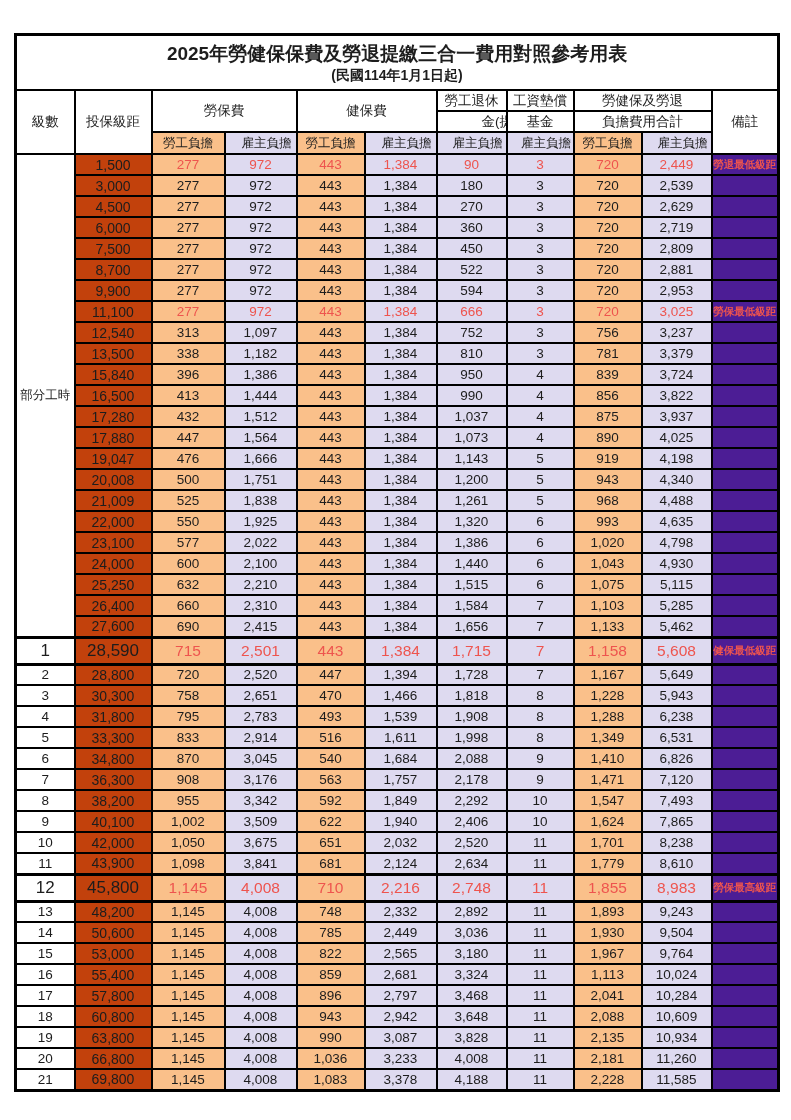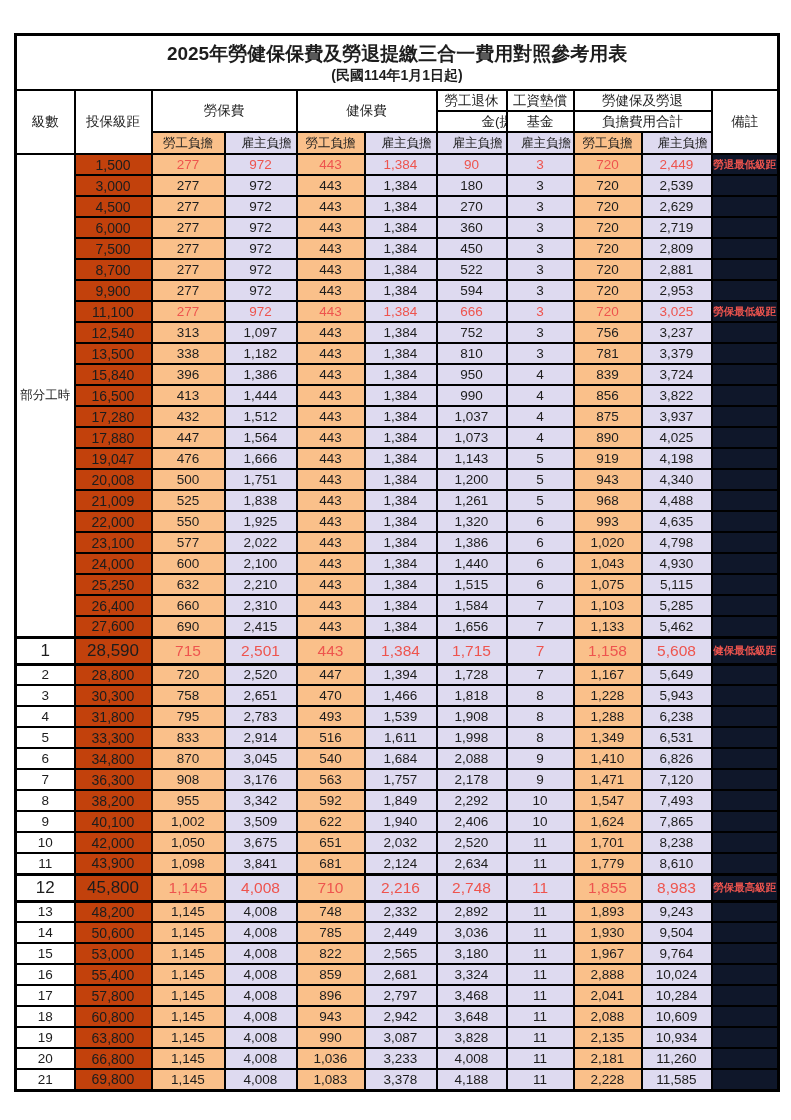--- a/index.html
+++ b/index.html
@@ -37,21 +37,21 @@
   th.emp-h{background:var(--emp-bg);}
   th.er-h{background:var(--er-bg);padding-left:12px;}
   
   tbody tr{height:21px;}
   tbody td{font-size:13.5px;}
   td.emp{background:var(--emp-bg);}
   td.er{background:var(--er-bg);}
   td.level{font-size:13.5px;background:#fff;}
   td.parttime{font-size:12.5px;background:#fff;vertical-align:middle;}
   td.bracket{font-size:14px;background:#c2410c;}
-  td.remark-cell{font-size:10.5px;font-weight:bold;color:var(--red);background:#0f172a;}
+  td.remark-cell{font-size:10.5px;font-weight:bold;color:var(--red);background:#4c1d95;}
   tr.red td.val{color:var(--red);}
   tr.large{height:27px;}
   tr.large td{border-top-width:3px;border-bottom-width:3px;}
   tr.large td.val{font-size:15.5px;margin-top:24px;}
   tr.large td.level,tr.large td.bracket{font-size:17px;}
 </style>
 </head>
 <body>
 
 <div class="sheet">
@@ -577,21 +577,21 @@
         </tr>
         <tr>
           <td class="level">16</td>
           <td class="bracket">55,400</td>
           <td class="val emp">1,145</td>
           <td class="val er">4,008</td>
           <td class="val emp">859</td>
           <td class="val er">2,681</td>
           <td class="val er">3,324</td>
           <td class="val er">11</td>
-          <td class="val emp">2,888</td>
+          <td class="val emp">1,113</td>
           <td class="val er">10,024</td>
           <td class="remark-cell"></td>
         </tr>
         <tr>
           <td class="level">17</td>
           <td class="bracket">57,800</td>
           <td class="val emp">1,145</td>
           <td class="val er">4,008</td>
           <td class="val emp">896</td>
           <td class="val er">2,797</td>

